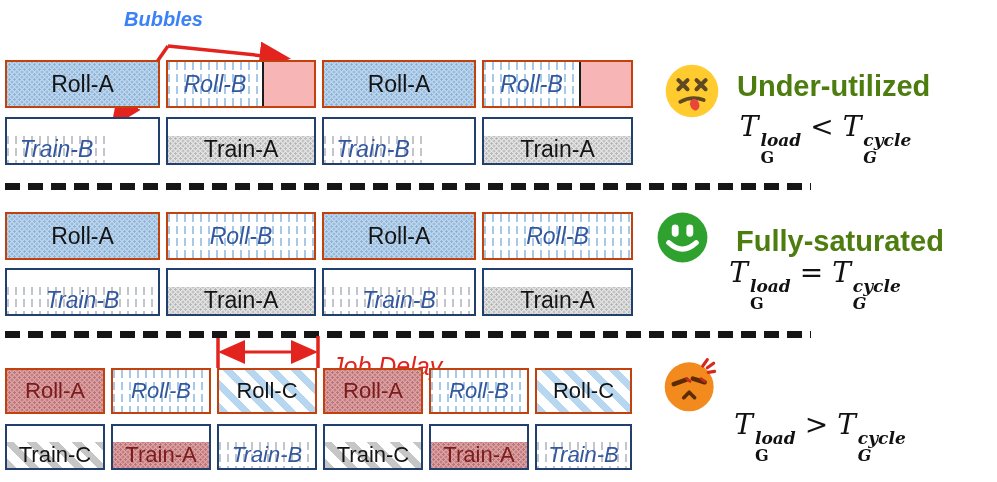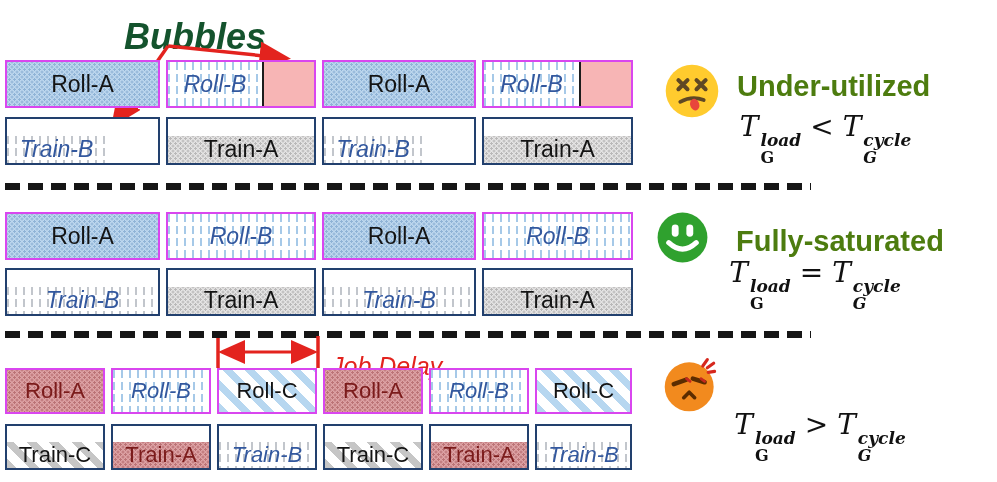--- a/index.html
+++ b/index.html
@@ -9,21 +9,21 @@
   
   .jrow{position:absolute;left:5px;display:flex;gap:6px;height:48px;}
   .jrow.short{height:46px;}
   .cols4 .jbox:nth-child(1){width:155px}
   .cols4 .jbox:nth-child(2){width:150px}
   .cols4 .jbox:nth-child(3){width:154px}
   .cols4 .jbox:nth-child(4){width:151px}
   .cols6 .jbox{width:100px}
   .cols6 .jbox:nth-child(6){width:97px}
 
-  .jbox{display:flex;box-sizing:border-box;border:2px solid #d946ef;background:#fff;}
+  .jbox{display:flex;box-sizing:border-box;border:2px solid #c2410c;background:#fff;}
   .train .jbox{border-color:#22406e;align-items:flex-end;}
   .fill{flex:1;display:flex;align-items:center;justify-content:center;overflow:hidden;}
   .bubble{width:50px;background:#f7b5b5;border-left:2px solid #1c1c1c;}
   .train .bubble{border-left-color:#22406e;}
 
   .jlabel{font-size:23px;color:#141414;white-space:nowrap;}
   .cols6 .jlabel{font-size:22px;}
   .ink-blue{color:#33589e;font-style:italic;}
   .ink-maroon{color:#7b1b1b;}
 
@@ -47,22 +47,22 @@
     background-image:repeating-linear-gradient(180deg,rgba(255,255,255,0) 0 8px,#fff 8px 12px),
                      repeating-linear-gradient(90deg,#c2c6cc 0 2px,rgba(0,0,0,0) 2px 8px);}
   .blue-stripe{background:repeating-linear-gradient(45deg,#b7d7f0 0 7px,#fff 7px 16px);}
   .gray-stripe{background:repeating-linear-gradient(45deg,#c6c6c6 0 7px,#fff 7px 16px);}
 
   
   .divider{position:absolute;left:5px;width:806px;height:7px;
     background:repeating-linear-gradient(90deg,#161616 0 15px,rgba(0,0,0,0) 15px 23px);}
   .divider.d1{top:183px;} .divider.d2{top:331px;}
 
-  .bubbles-label{position:absolute;left:124px;top:16px;font-size:36px;font-style:italic;
-    font-weight:600;color:#14532d;}
+  .bubbles-label{position:absolute;left:124px;top:8px;font-size:20px;font-style:italic;
+    font-weight:600;color:#3b82f6;}
   .jobdelay-label{position:absolute;left:331px;top:352px;font-size:25px;font-style:italic;
     font-weight:400;color:#e3231e;}
   .overlay{position:absolute;pointer-events:none;}
 
   
   .sec-title{position:absolute;font-weight:700;font-size:29px;color:#4d7c0f;}
   .t1{left:737px;top:70px;} .t2{left:736px;top:217px;margin-top:8px;} .t3{left:737px;top:367px;}
   .emoji{position:absolute;}
   .e1{left:663px;top:62px;width:58px;height:58px;}
   .e2{left:655px;top:210px;width:55px;height:55px;}

